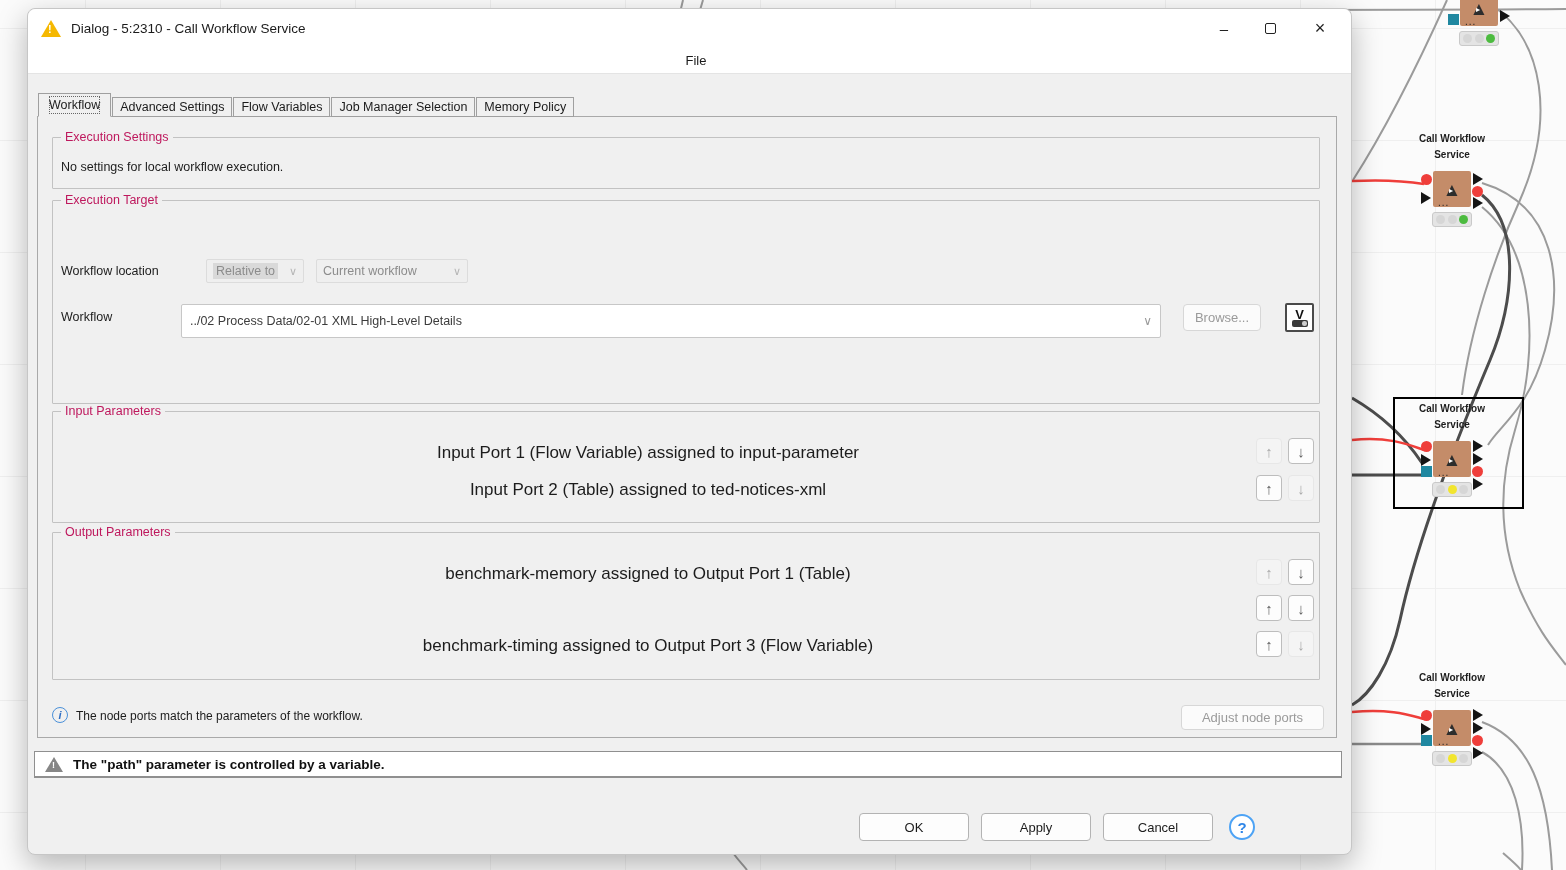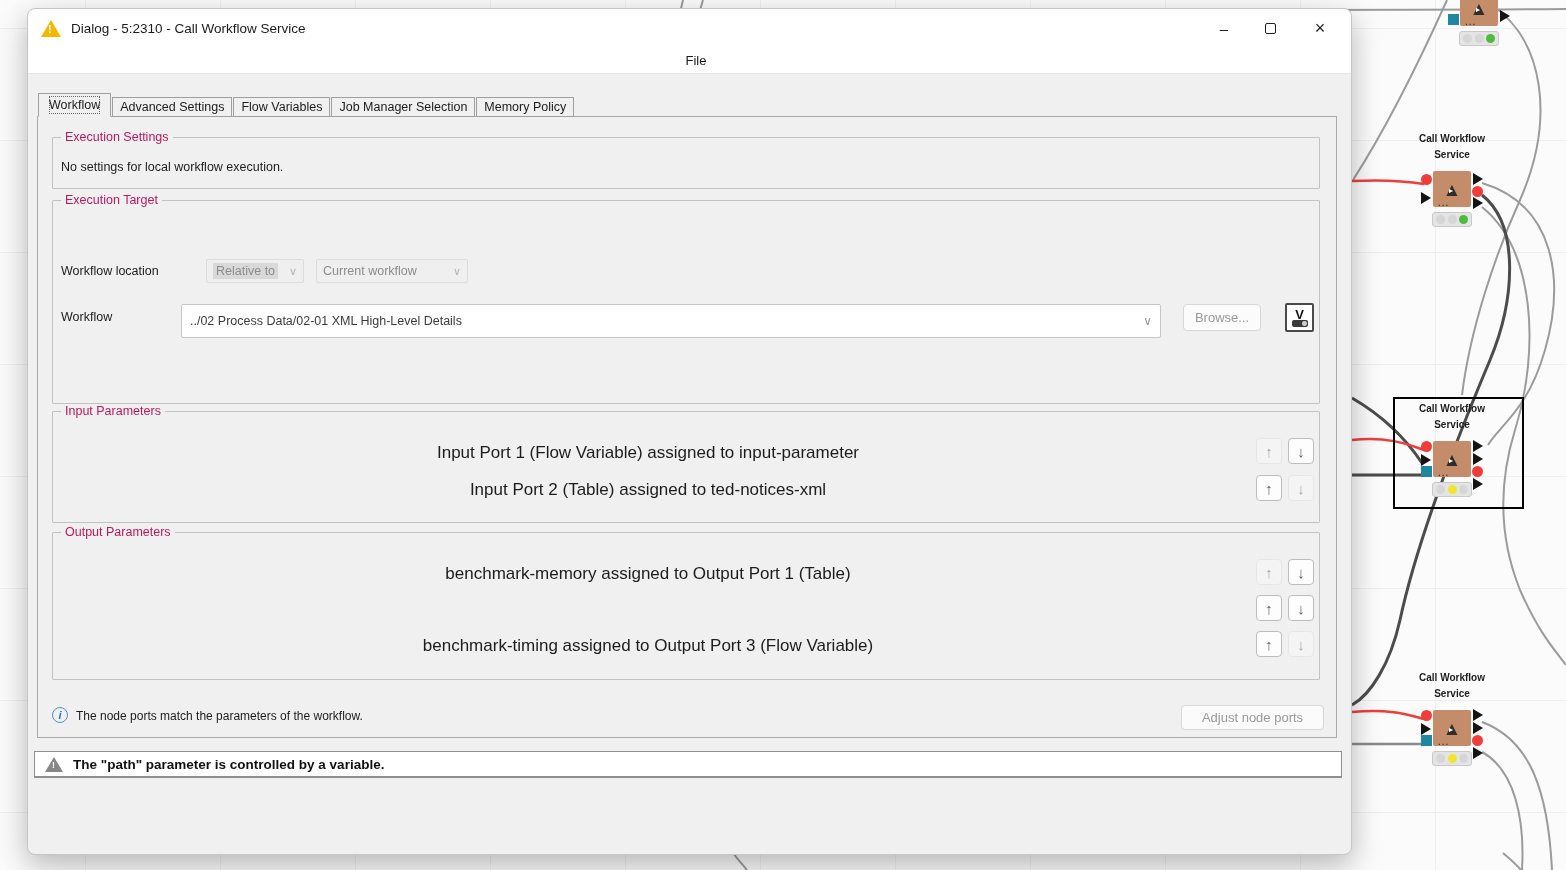--- a/index.html
+++ b/index.html
@@ -369,15 +369,29 @@
 
     </div>
 
     <div class="warnbar">
       <span class="gtri">
           <span>!</span>
         </span>
       <span class="wtext">The "path" parameter is controlled by a variable.</span>
     </div>
 
+    <div class="actions">
+      <div class="btn" style="left:831px;">
+          <span>OK</span>
+        </div>
+      <div class="btn" style="left:953px;">
+          <span>Apply</span>
+        </div>
+      <div class="btn" style="left:1075px;">
+          <span>Cancel</span>
+        </div>
+      <div class="help-btn">
+          <span>?</span>
+        </div>
+    </div>
 
   </div>
 </div>
 
 </body></html>

